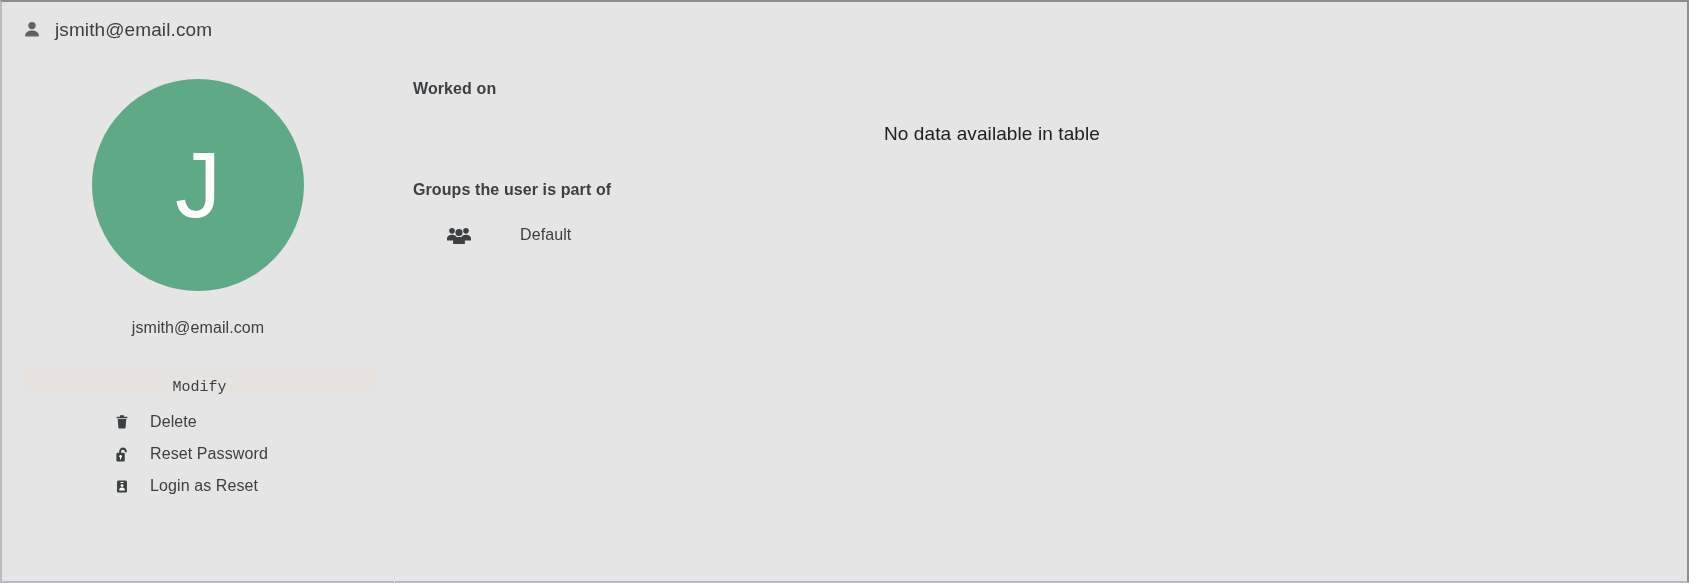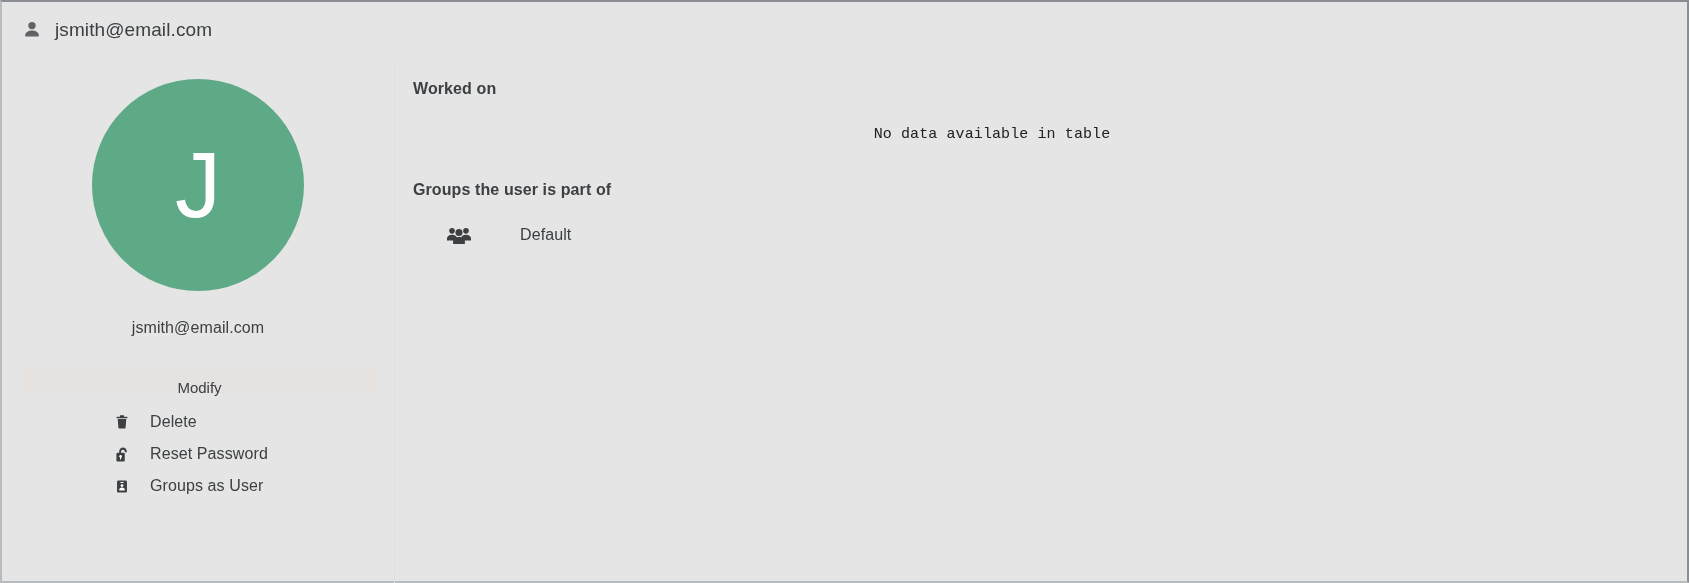--- a/index.html
+++ b/index.html
@@ -102,21 +102,21 @@
 
   .modify-button {
     display: block;
     box-sizing: border-box;
     width: 351px;
     height: 24px;
     margin: 32px auto 0 auto;
     background: #e6e2e0;
     border: none;
     border-radius: 2px;
-    font-family: Liberation Sans, sans-serif;
+    font-family: Liberation Mono, monospace;
     font-size: 15px;
     color: #3c4043;
     cursor: pointer;
     padding: 0;
     line-height: 38px;
     text-align: center;
   }
 
   .action-list {
     list-style: none;
@@ -164,24 +164,23 @@
   }
 
   .worked-on-body {
     height: 72px;
     display: flex;
     align-items: center;
     justify-content: center;
     border-bottom: 1px solid #e3e5e6;
   }
   .empty-text {
-    font-size: 15px;
+    font-size: 19px;
     color: #202124;
     letter-spacing: 0.1px;
-    font-family: Liberation Mono, monospace;
   }
 
   .groups-title {
     margin-top: 10px;
   }
 
   .group-row {
     display: flex;
     align-items: center;
     height: 72px;
@@ -259,21 +258,21 @@
 
         <li class="action-item">
           <span class="action-icon">
             <svg width="14" height="19" viewBox="0 0 24 24" fill="#3c4043" aria-hidden="true">
               <rect x="3.5" y="1.6" width="17" height="20.8" rx="2.3"></rect>
               <rect x="9.2" y="4.1" width="5.6" height="1.9" rx="0.9" fill="#ffffff"></rect>
               <circle cx="12" cy="10.4" r="2.4" fill="#ffffff"></circle>
               <path d="M12 13.6c-2.6 0-4.7 1.5-4.7 3.3v1.9h9.4v-1.9c0-1.8-2.1-3.3-4.7-3.3z" fill="#ffffff"></path>
             </svg>
           </span>
-          <span class="action-label">Groups as User</span>
+          <span class="action-label">Login as Reset</span>
         </li>
 
 
       </ul>
     </div>
 
     <div class="right-col">
 
       <h2 class="section-title">Worked on</h2>
 

